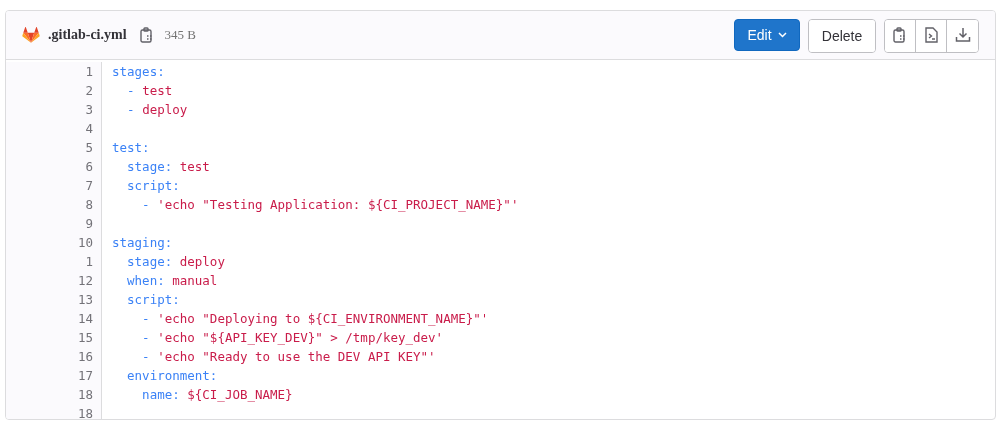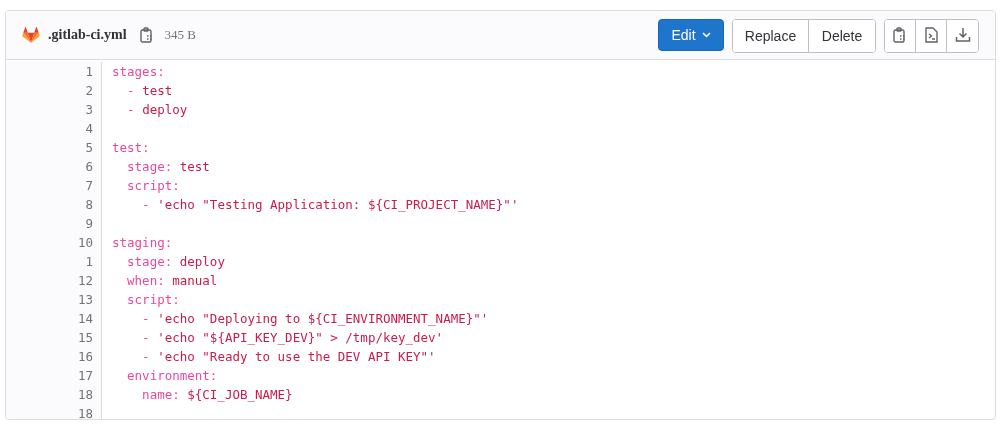--- a/index.html
+++ b/index.html
@@ -20,21 +20,21 @@
   .btn-group .btn:last-child { border-right:none; }
   .btn-replace { width:76px; }
   .btn-delete { width:66px; }
   .icon-group { margin-left:8px; }
   .icon-btn { width:31px; }
   .code { display:flex; font-family:"DejaVu Sans Mono", monospace; font-size:12.5px; line-height:19px; padding-top:2px; }
   .gutter { width:96px; text-align:right; color:#737278; border-right:1px solid #dcdcde; padding-right:8px; box-sizing:border-box; background:#fbfafd; height:360px; }
   .gutter div { height:19px; }
   .lines { padding-left:10px; white-space:pre; }
   .lines div { height:19px; }
-  .k { color:#ec4899;margin-top:32px; }
+  .k { color:#3b82f6;margin-top:32px; }
   .s { color:#c91c4a; }
 </style>
 </head>
 <body>
 
 <div class="file-holder">
   <div class="file-header">
     <div class="file-title">
       <span class="gl-logo">
         <svg width="18" height="16" viewBox="0 0 24 22">
@@ -61,21 +61,20 @@
     <div class="actions">
       <button class="btn btn-edit">
         <span>Edit</span>
         <span class="chev">
           <svg width="9" height="6" viewBox="0 0 9 6">
               <path d="M1 1l3.5 3.5L8 1" stroke="#fff" stroke-width="1.5" fill="none"></path>
             </svg>
         </span>
       </button>
       <div class="btn-group">
-        <button class="btn btn-replace">Replace</button>
         <button class="btn btn-delete">Delete</button>
       </div>
       <div class="btn-group icon-group">
         <button class="btn icon-btn">
           <span>
             <svg width="14" height="16" viewBox="0 0 14 16" fill="none" stroke="#626168" stroke-width="1.4">
                 <rect x="1" y="3" width="10" height="12" rx="1.5"></rect>
                 <rect x="4" y="1" width="4" height="3" rx="0.8"></rect>
                 <path d="M7 9h5M7 12h5" stroke-dasharray="1.5 1.5"></path>
               </svg>

